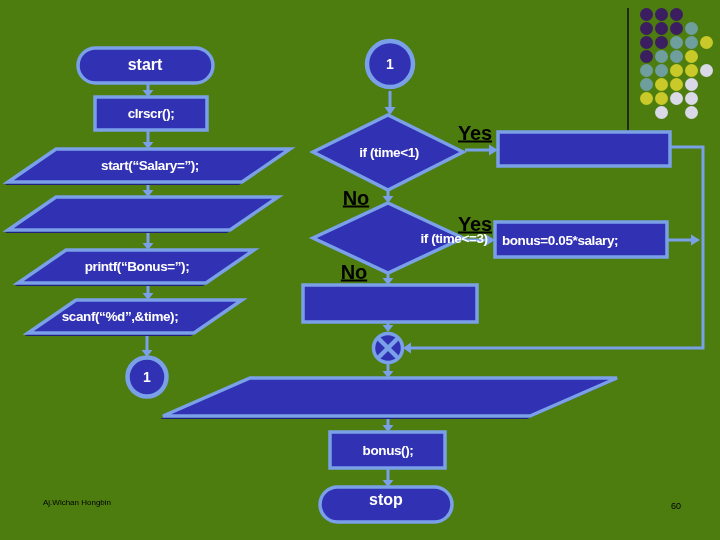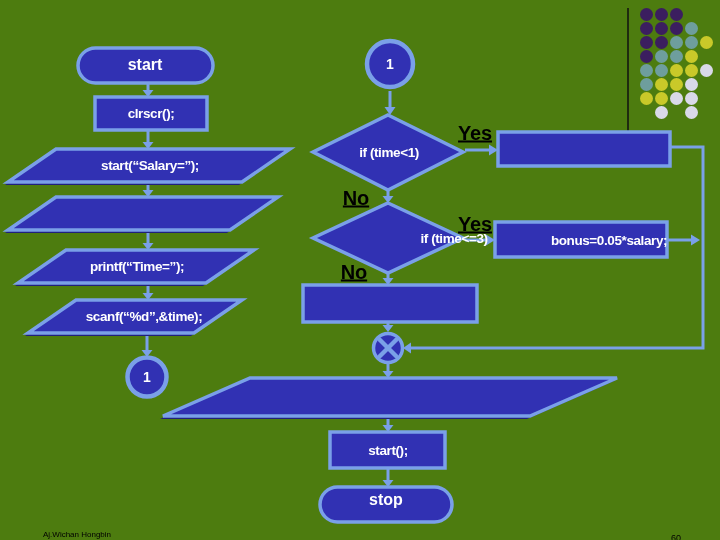--- a/index.html
+++ b/index.html
@@ -25,21 +25,21 @@
   .deco-line{stroke:#111111;stroke-width:1.5;}
   .lbl{
     position:absolute;transform:translate(-50%,-50%);
     color:var(--text);font-weight:bold;font-size:13.5px;letter-spacing:-0.4px;
     white-space:nowrap;text-align:center;
   }
   .lbl-big{font-size:16px;letter-spacing:0;}
   .lbl-circ{font-size:14px;letter-spacing:0;}
   .lbl-branch{color:var(--label);font-size:20px;letter-spacing:-0.2px;text-decoration:underline;}
   .lbl-footer{
-    position:absolute;color:#000;font-size:8px;font-weight:normal;white-space:nowrap;margin-top:32px;
+    position:absolute;color:#000;font-size:8px;font-weight:normal;white-space:nowrap;
   }
   .dot{position:absolute;width:13px;height:13px;border-radius:50%;}
 </style>
 </head>
 <body>
 
 <div id="slide">
 
   <svg width="720" height="540" viewBox="0 0 720 540">
 
@@ -140,28 +140,28 @@
       <line class="conn-x" x1="396" y1="340" x2="380" y2="356"></line>
     </g>
     <polygon class="shape" points="250,378 617,378 530,416 163,416"></polygon>
     <rect class="shape" x="330" y="432" width="115" height="36"></rect>
     <rect class="shape" x="320" y="487" width="132" height="35" rx="17.5"></rect>
   </svg>
 
   <div class="lbl lbl-big" style="left:145px;top:65px;">start</div>
   <div class="lbl" style="left:151px;top:113px;text-align:right;">clrscr();</div>
   <div class="lbl" style="left:150px;top:165px;">start(“Salary=”);</div>
-  <div class="lbl" style="left:137px;top:266px;">printf(“Time=”);</div>
-  <div class="lbl" style="left:144px;top:316px;text-align:center;">scanf(“%d”,&amp;time);</div>
+  <div class="lbl" style="left:137px;top:266px;">printf(“Bonus=”);</div>
+  <div class="lbl" style="left:120px;top:316px;text-align:center;">scanf(“%d”,&amp;time);</div>
   <div class="lbl lbl-circ" style="left:147px;top:377px;">1</div>
   <div class="lbl lbl-circ" style="left:390px;top:64px;">1</div>
   <div class="lbl" style="left:389px;top:152px;">if (time&lt;1)</div>
   <div class="lbl" style="left:410px;top:238px;margin-left:44px;">if (time&lt;=3)</div>
-  <div class="lbl" style="left:599px;top:240px;padding-left:20px;">bonus=0.05*salary;</div>
-  <div class="lbl" style="left:388px;top:450px;">start();</div>
+  <div class="lbl" style="left:550px;top:240px;padding-left:20px;">bonus=0.05*salary;</div>
+  <div class="lbl" style="left:388px;top:450px;">bonus();</div>
   <div class="lbl lbl-big" style="left:386px;top:500px;">stop</div>
 
   <div class="lbl lbl-branch" style="left:475px;top:133px;">Yes</div>
   <div class="lbl lbl-branch" style="left:356px;top:198px;">No</div>
   <div class="lbl lbl-branch" style="left:475px;top:224px;">Yes</div>
   <div class="lbl lbl-branch" style="left:354px;top:272px;">No</div>
 
   <div>
       <div class="dot" style="left: 640px; top: 8px; background: rgb(59, 30, 95);"></div>
       <div class="dot" style="left: 655px; top: 8px; background: rgb(59, 30, 95);"></div>

